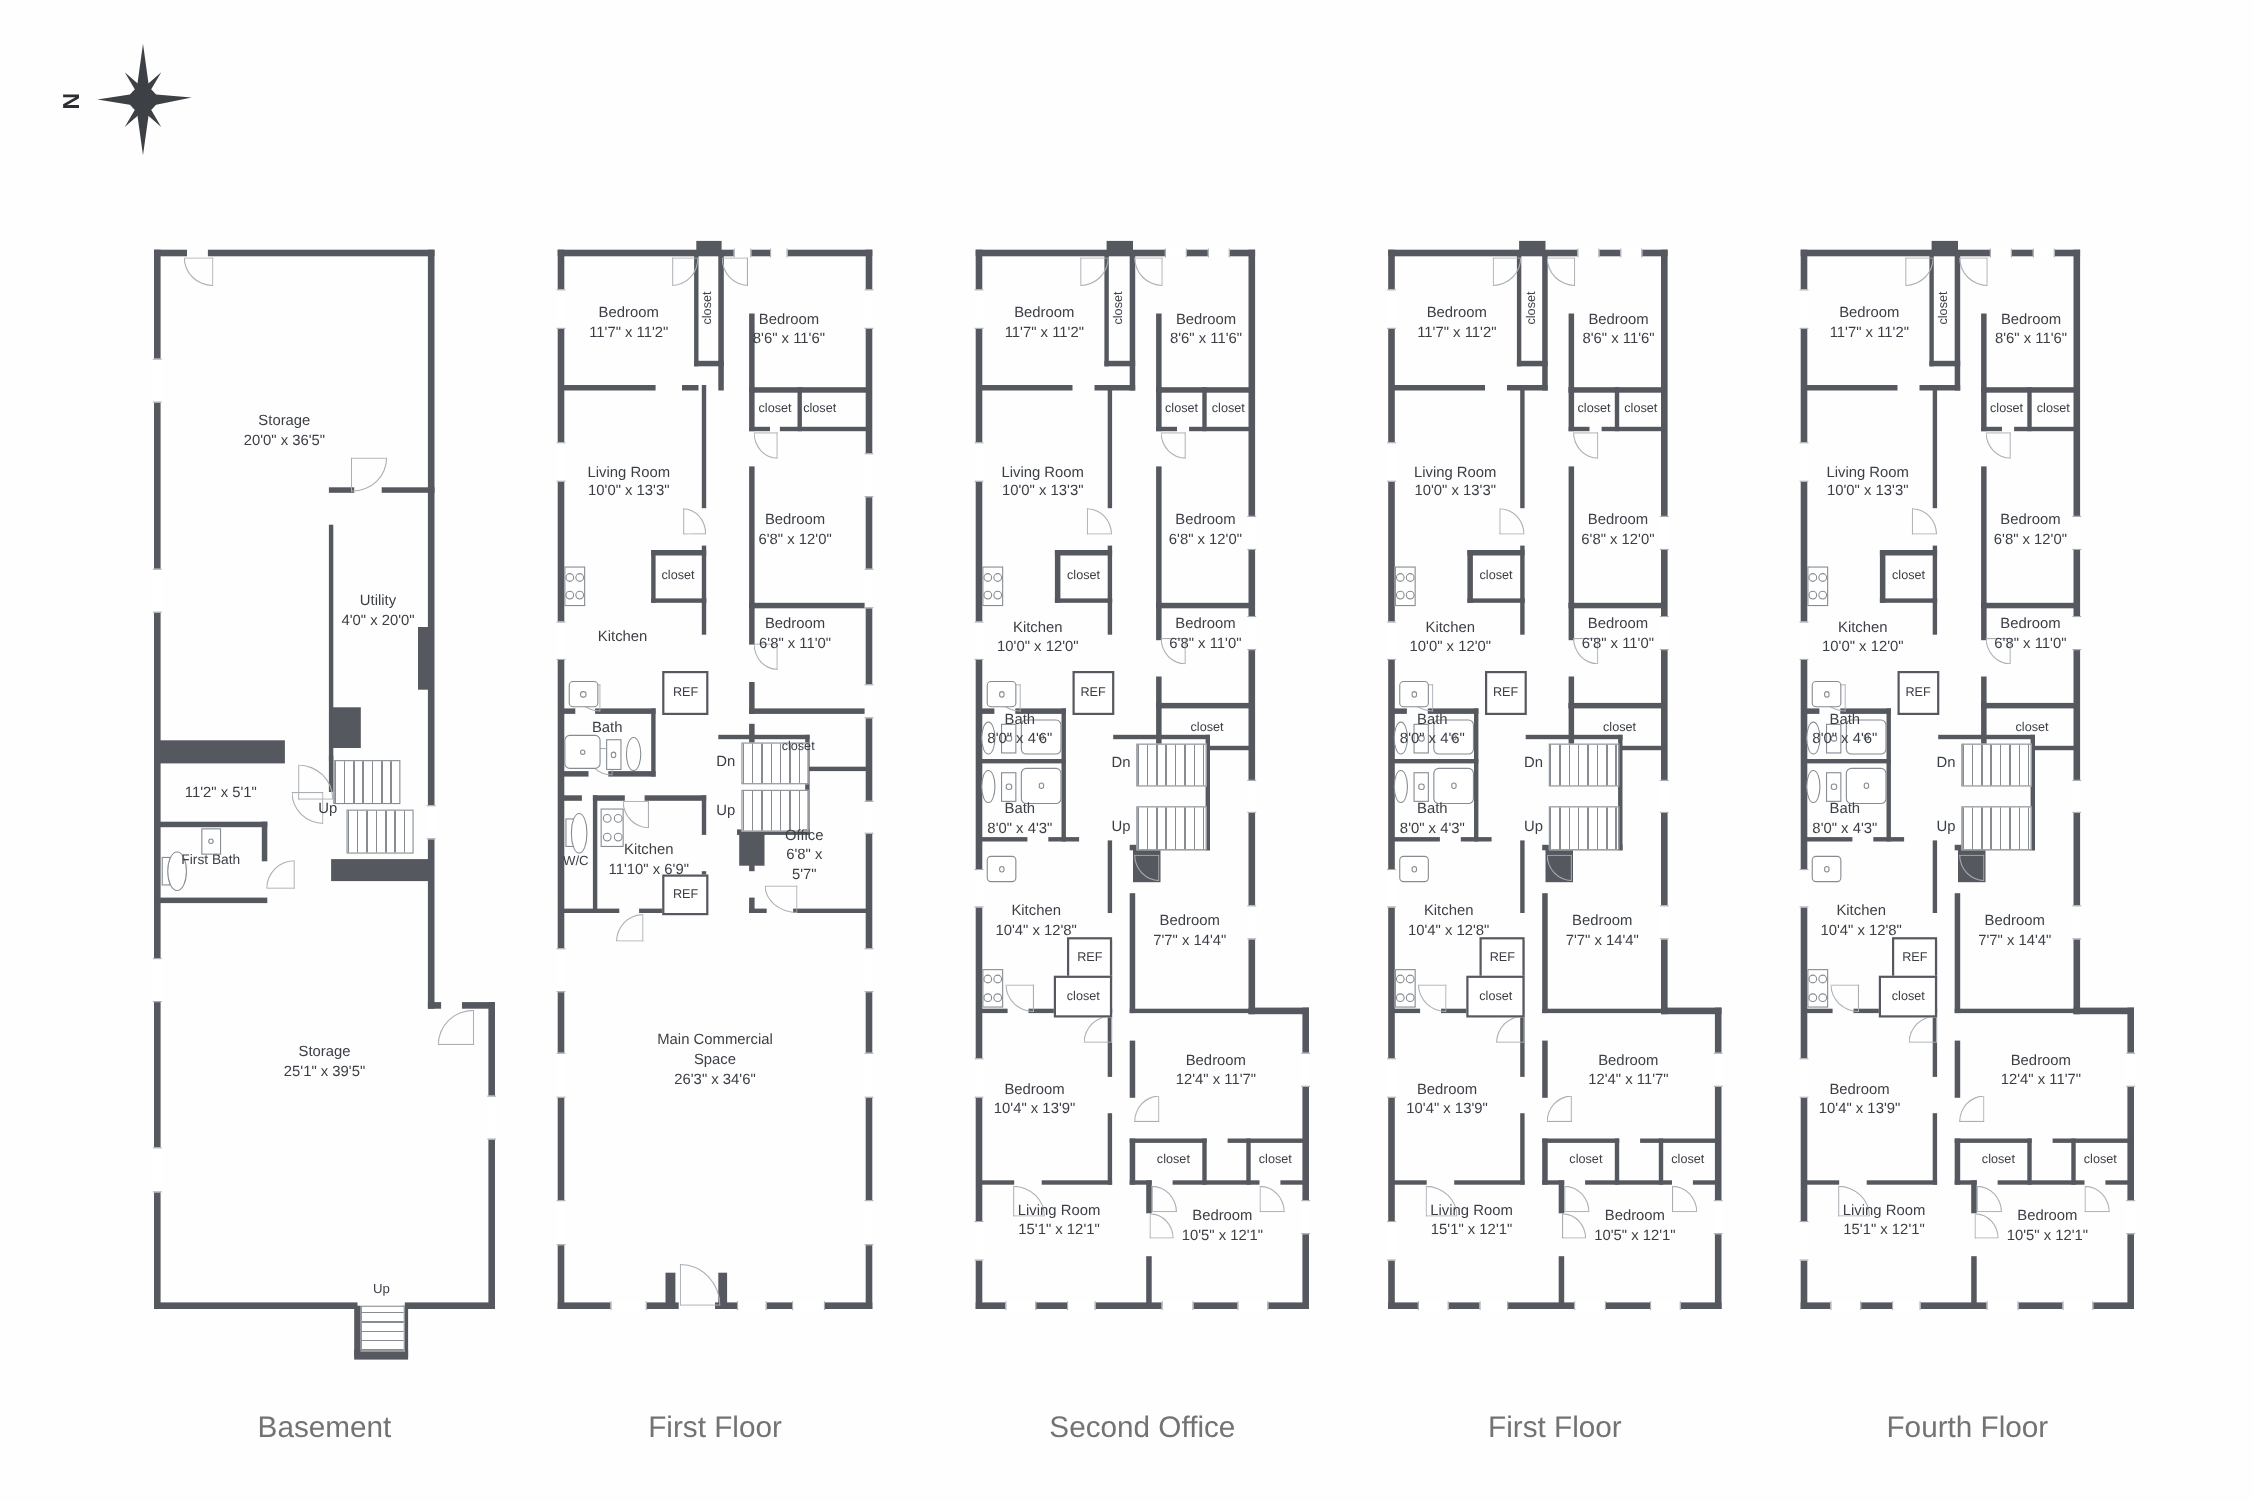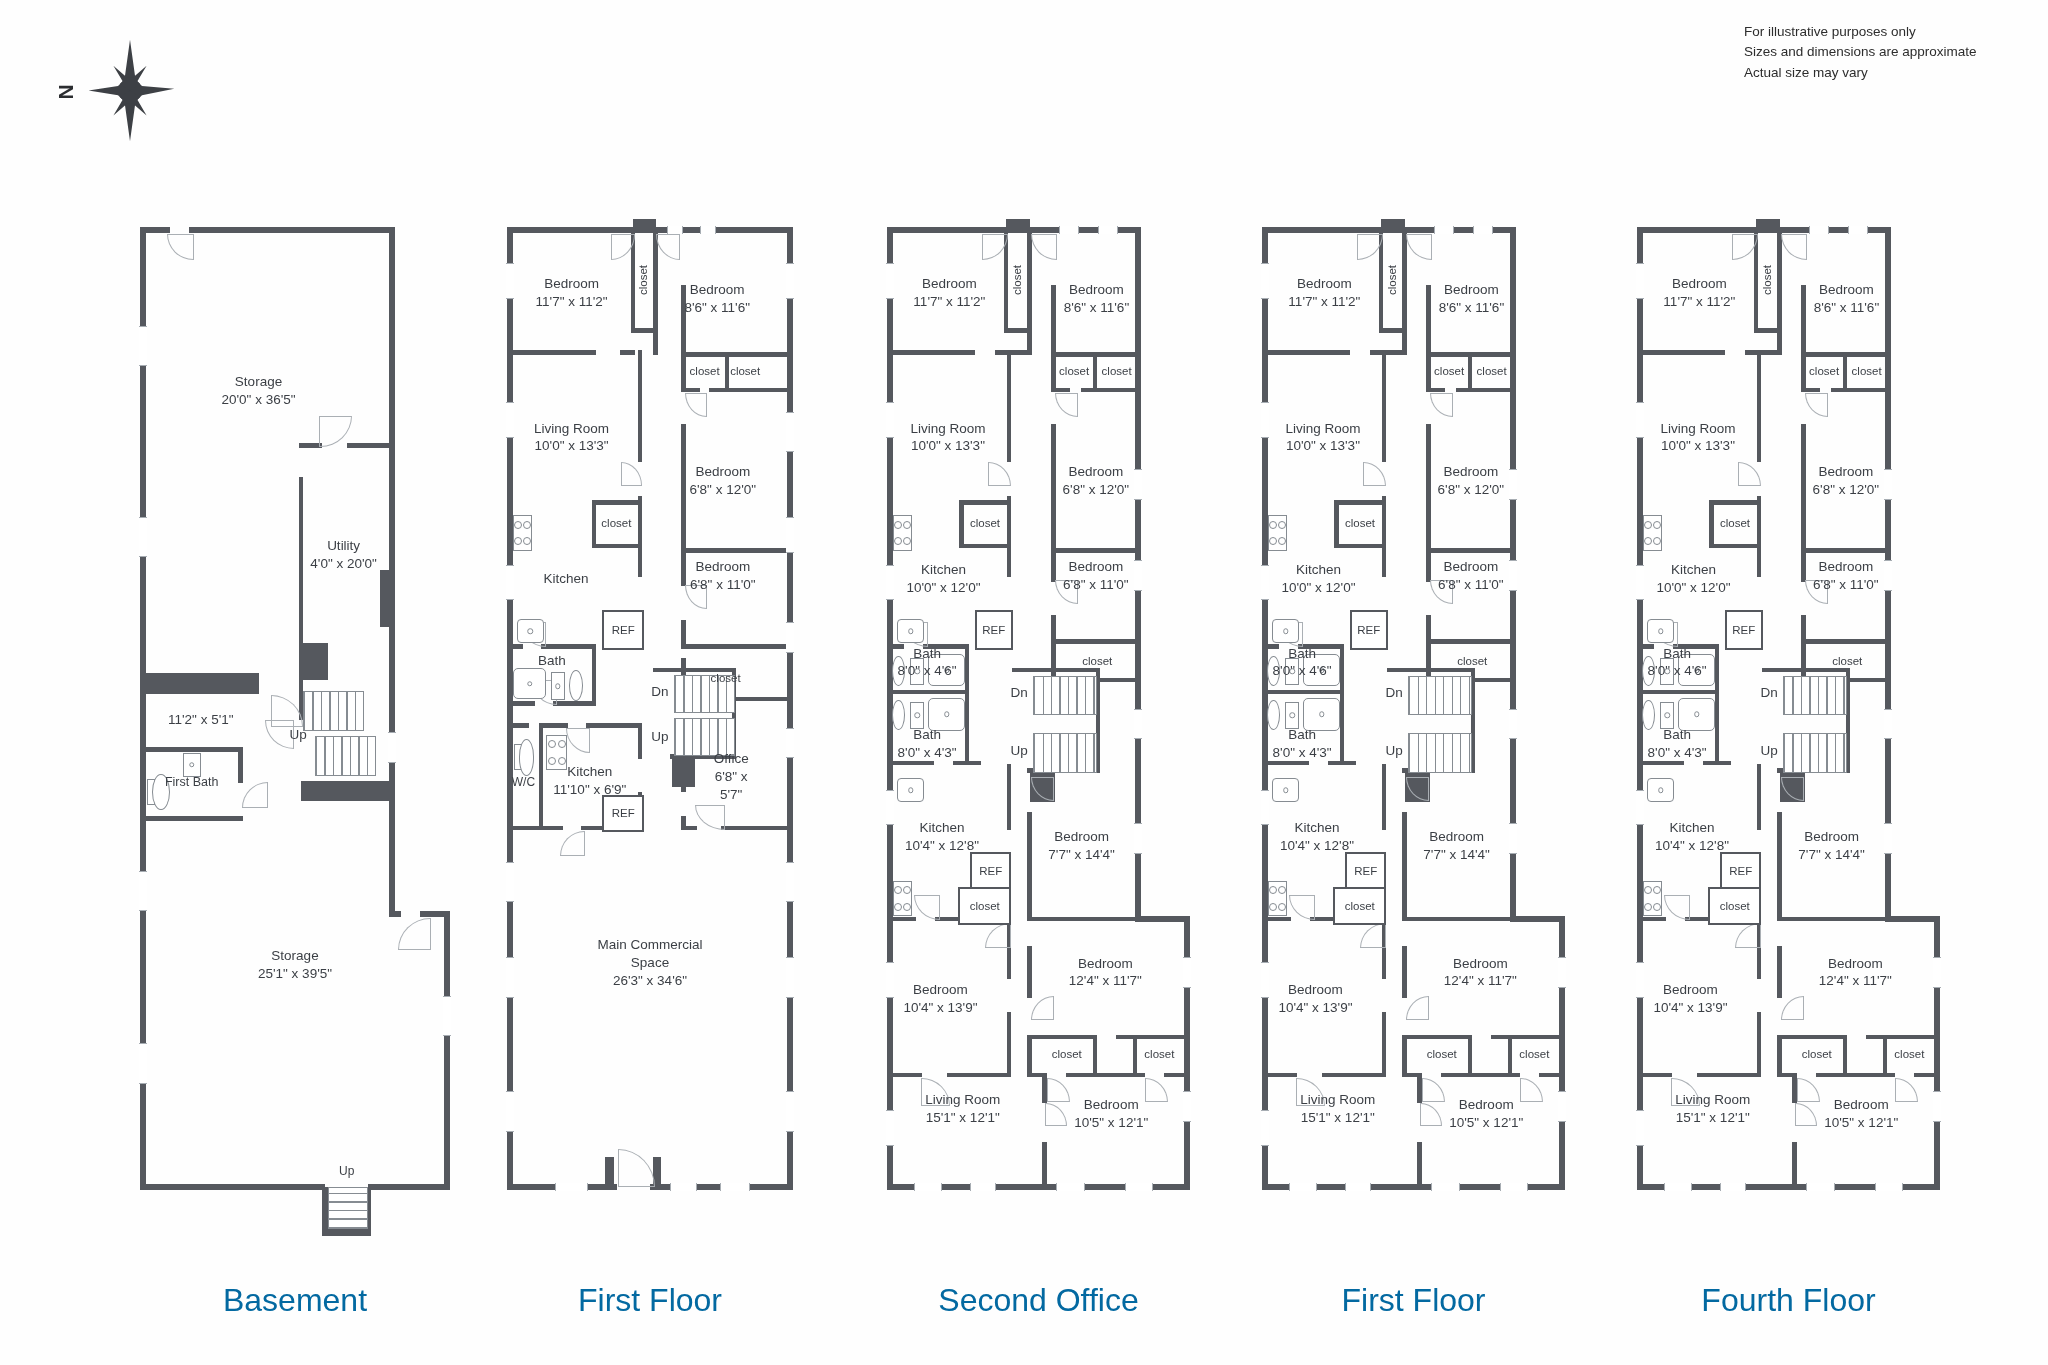--- a/index.html
+++ b/index.html
@@ -29,40 +29,35 @@
   .fix.oval{border-radius:50%;}
   .fix.tub{border-radius:5px;}
   .fix.sink{border-radius:4px;}
   .dot{position:absolute;width:3.5px;height:3.5px;border:1.1px solid #868c92;border-radius:50%;
        left:50%;top:50%;transform:translate(-50%,-50%);}
   .burner{width:6px;height:6px;border:1.2px solid #868c92;border-radius:50%;}
   .stove-grid{position:absolute;display:grid;grid-template-columns:1fr 1fr;grid-template-rows:1fr 1fr;
        place-items:center;border:1.4px solid #868c92;background:#fff;box-sizing:border-box;}
   .toilet-tank{position:absolute;border:1.4px solid #868c92;background:#fff;}
   .toilet-bowl{position:absolute;border:1.4px solid #868c92;background:#fff;border-radius:50%;}
-  .caption{position:absolute;top:1282px;text-align:center;font-size:32px;color:#0369a1;}
+  .caption{position:absolute;top:1282px;text-align:center;font-size:27px;color:#737373;}
 </style>
 </head>
 <body>
 
 <div id="page">
 
   <svg id="compass" width="96" height="106" viewBox="0 0 100 115">
     <polygon fill="#3d4045" points="50,2 56,45 63,52 98,55 63,62 56,69 50,112 44,69 37,62 5,57 37,52 44,45"></polygon>
     <polygon fill="#3d4045" points="68,30 58,47 61,50 50,57 39,50 42,47 32,30 47,43 53,43"></polygon>
     <polygon fill="#3d4045" points="68,84 58,67 61,64 50,57 39,64 42,67 32,84 47,71 53,71"></polygon>
   </svg>
   <div id="compass-n">N</div>
 
 
-  <div id="disclaimer">
-    <div>For illustrative purposes only</div>
-    <div>Sizes and dimensions are approximate</div>
-    <div>Actual size may vary</div>
-  </div>
 
   <div id="plans">
       <div class="plan" style="left: 143px; top: 230px; width: 304px; height: 957px; position: absolute; overflow: visible;">
         <div class="wall" style="left: -3px; top: -3px; width: 30.32px; height: 6px; position: absolute;"></div>
         <div class="wall" style="left: 45.64px; top: -3px; width: 206.64px; height: 6px; position: absolute;"></div>
         <div class="wall" style="left: -3px; top: -3px; width: 6px; height: 963px; position: absolute;"></div>
         <div class="wall" style="left: 246.28px; top: -3px; width: 6px; height: 690.255px; position: absolute;"></div>
         <div class="wall" style="left: 246.28px; top: 681.255px; width: 12.08px; height: 6px; position: absolute;"></div>
         <div class="wall" style="left: 276.68px; top: 681.255px; width: 30.32px; height: 6px; position: absolute;"></div>
         <div class="wall" style="left: 301px; top: 681.255px; width: 6px; height: 278.745px; position: absolute;"></div>

